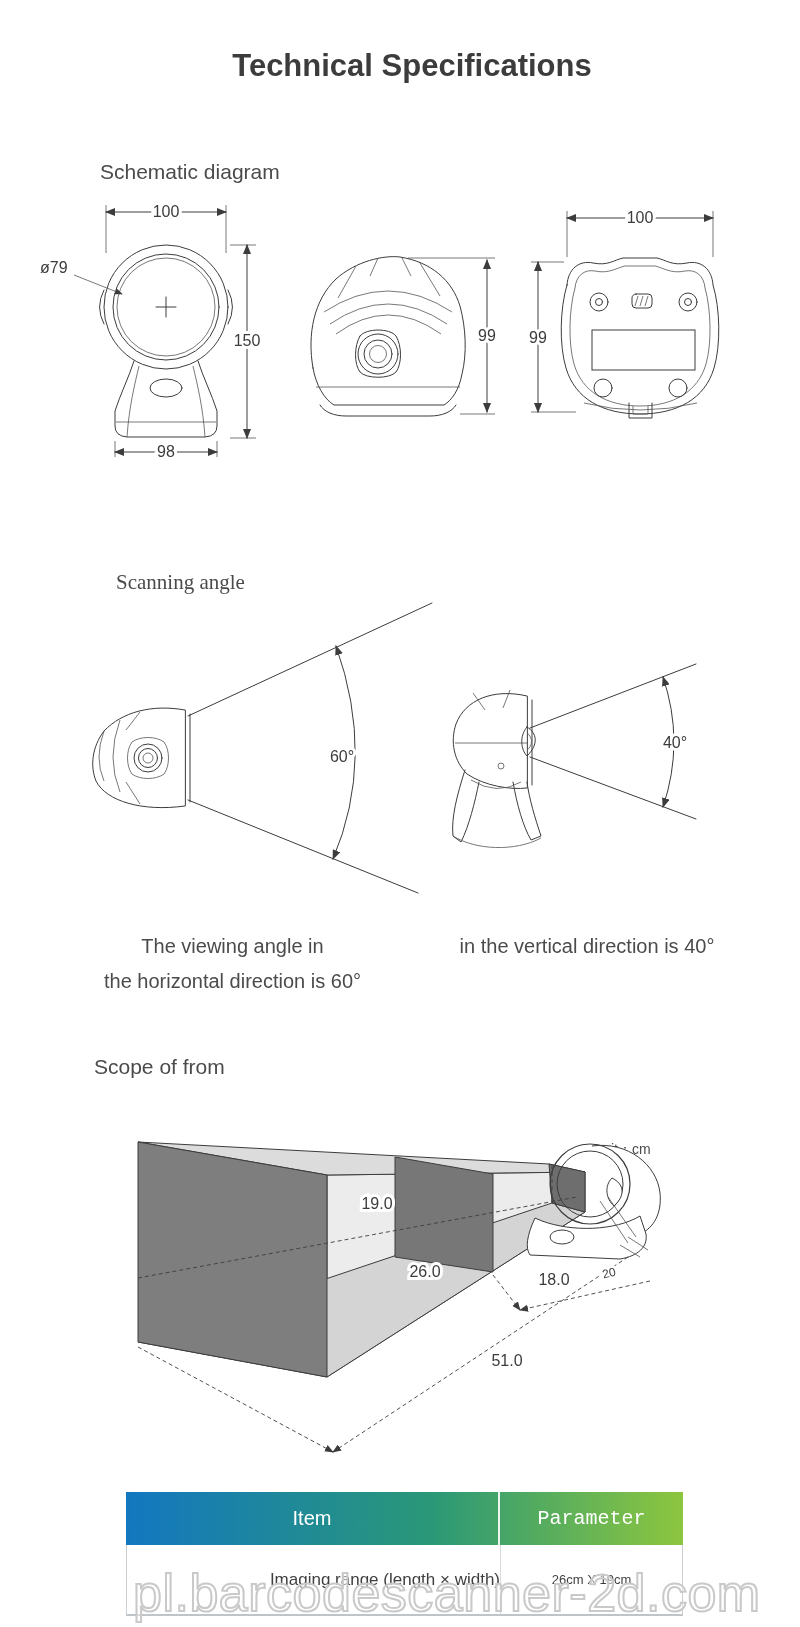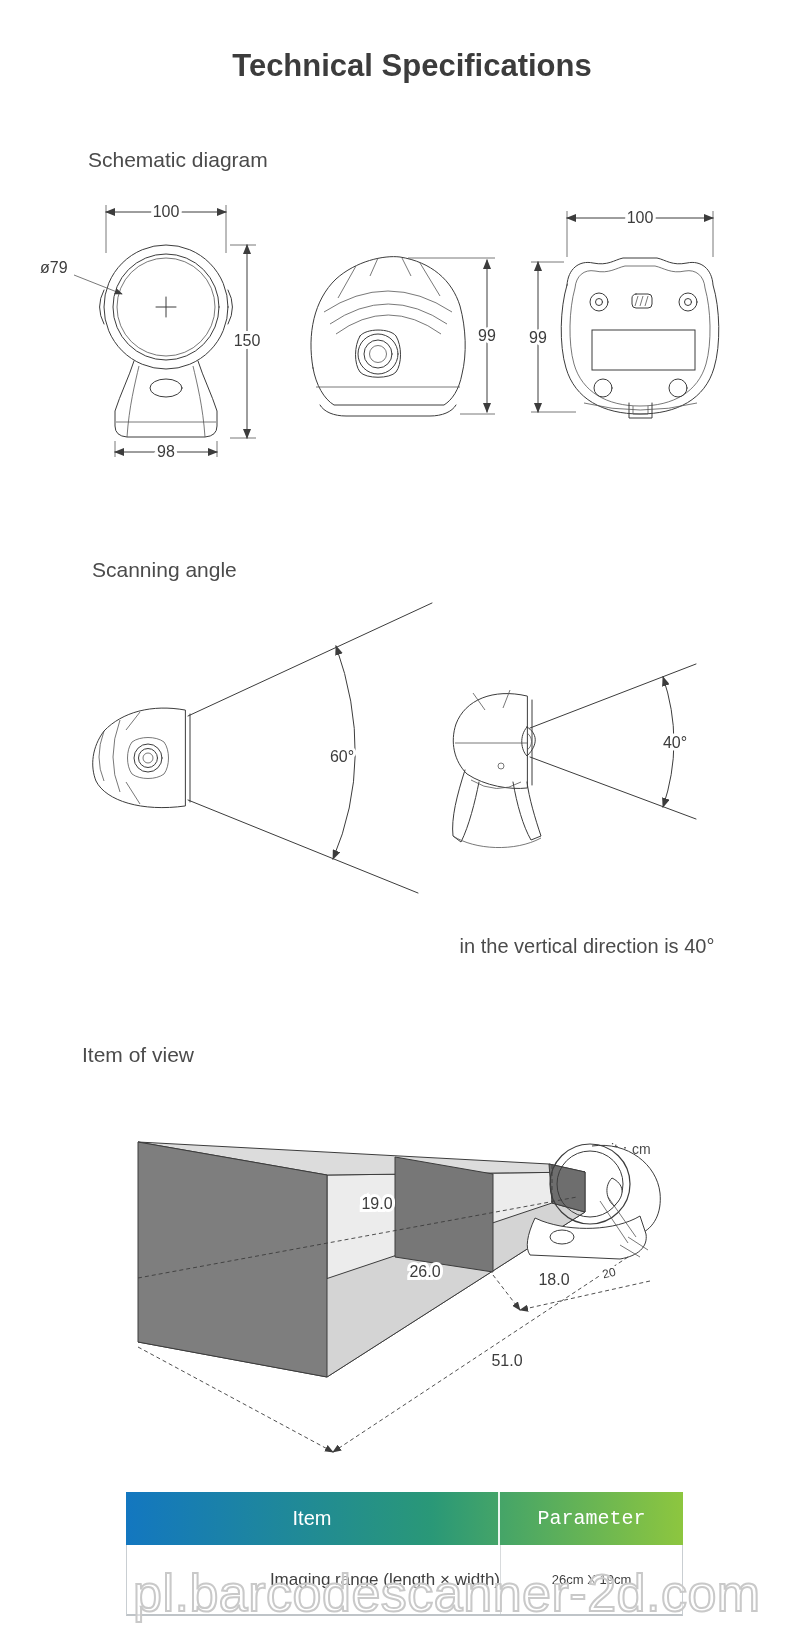--- a/index.html
+++ b/index.html
@@ -1,22 +1,22 @@
 <!DOCTYPE html>
 <html><head>
 <meta charset="utf-8">
 <style>
   html,body{margin:0;padding:0;background:#fff;}
   .page{position:relative;width:800px;height:1627px;background:#ffffff;overflow:hidden;
         font-family:"Liberation Sans",sans-serif;color:#3f3f3f;}
   .page-title{position:absolute;top:36px;left:0;width:800px;text-align:center;
         font-size:31px;font-weight:700;color:#3c3c3c;margin:12px;}
-  .sec-heading{position:absolute;font-size:21px;font-weight:400;color:#4b4b4b;margin:4px;}
+  .sec-heading{position:absolute;font-size:21px;font-weight:400;color:#4b4b4b;margin:16px;}
   #h-schematic{left:84px;top:144px;}
-  #h-scanning{left:88px;top:554px;}
+  #h-scanning{left:100px;top:554px;font-family:Liberation Serif, serif;}
   #h-scope{left:78px;top:1039px;}
   .drw{position:absolute;}
   .ln{stroke:#3c3c3c;stroke-width:1;fill:none;stroke-linecap:round;}
   .thin{stroke:#555;stroke-width:0.8;fill:none;}
   .dash{stroke:#3c3c3c;stroke-width:0.9;fill:none;stroke-dasharray:4,3;}
   .dim{font-family:"Liberation Sans",sans-serif;font-size:16px;fill:#3c3c3c;
        stroke:#ffffff;stroke-width:6px;paint-order:stroke fill;}
   .dim.small{font-size:12px;}
   .mid{text-anchor:middle;}
   .caption{position:absolute;text-align:center;font-size:20px;color:#4b4b4b;line-height:35px;}
@@ -154,25 +154,29 @@
     <path class="ln" d="M98,152 C102,175 108,196 116,210 L126,206 C120,188 114,168 112,152"></path>
     <path class="thin" d="M38,206 C60,220 100,222 126,208"></path>
     <path class="thin" d="M56,150 Q82,166 106,152"></path>
     <circle class="thin" cx="86" cy="136" r="3"></circle>
     <line class="ln" x1="115" y1="98" x2="281" y2="34"></line>
     <line class="ln" x1="115" y1="127" x2="281" y2="189"></line>
     <path class="ln" d="M248,47 Q270,112 248,177" marker-start="url(#arr)" marker-end="url(#arr)"></path>
     <text class="dim mid" x="260" y="118">40°</text>
   </svg>
 
+  <div class="caption" id="caption-left">
+    <div>The viewing angle in</div>
+    <div>the horizontal direction is 60°</div>
+  </div>
   <div class="caption" id="caption-right">
     <div>in the vertical direction is 40°</div>
   </div>
 
-  <h2 class="sec-heading" id="h-scope">Item of view</h2>
+  <h2 class="sec-heading" id="h-scope">Scope of from</h2>
 
   <div class="unit-label">unit：cm</div>
 
   <svg class="drw" style="left:80px;top:1085px;" width="650" height="375" viewBox="0 0 650 375">
     <polygon points="247,90 505,87 505,127 247,292" fill="#ececec" stroke="#3c3c3c" stroke-width="1"></polygon>
     <polygon points="58,57 469,79 505,87 247,90" fill="#dcdcdc" stroke="#3c3c3c" stroke-width="1"></polygon>
     <polygon points="58,257 247,292 505,127 472,118" fill="#d4d4d4" stroke="#3c3c3c" stroke-width="1"></polygon>
     <polygon points="58,57 247,90 247,292 58,257" fill="#7e7e7e" stroke="#3c3c3c" stroke-width="1"></polygon>
     <polygon points="315,72 413,89 413,187 315,172" fill="#777777" stroke="#3c3c3c" stroke-width="1"></polygon>
     <polygon points="469,79 505,87 505,127 472,118" fill="#6e6e6e" stroke="#3c3c3c" stroke-width="1"></polygon>

